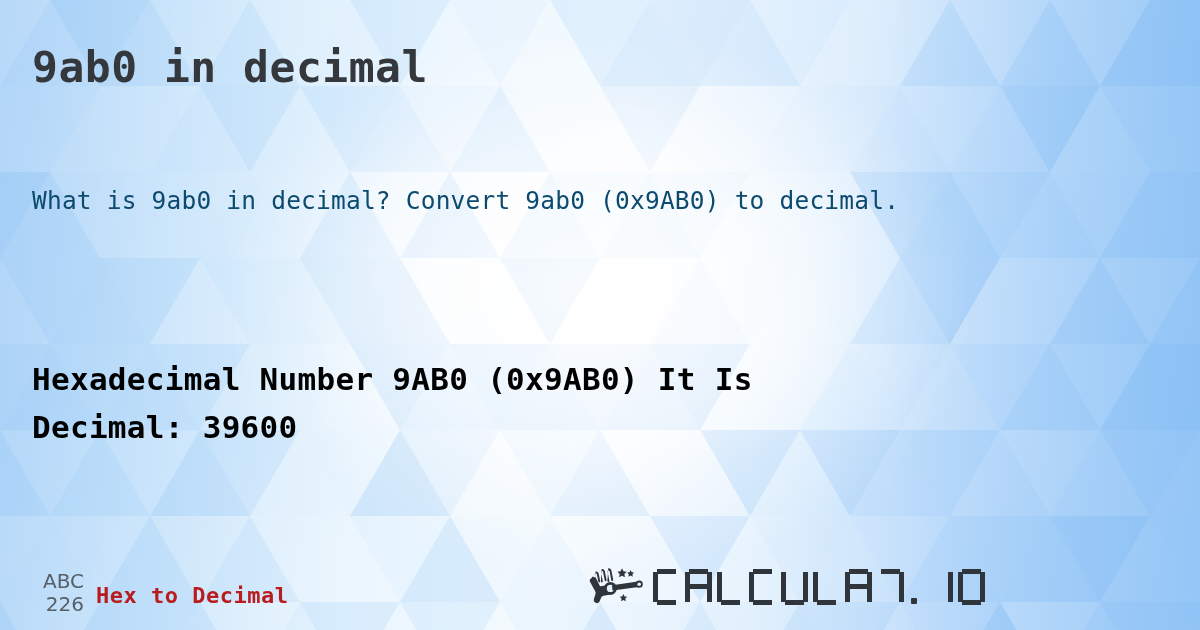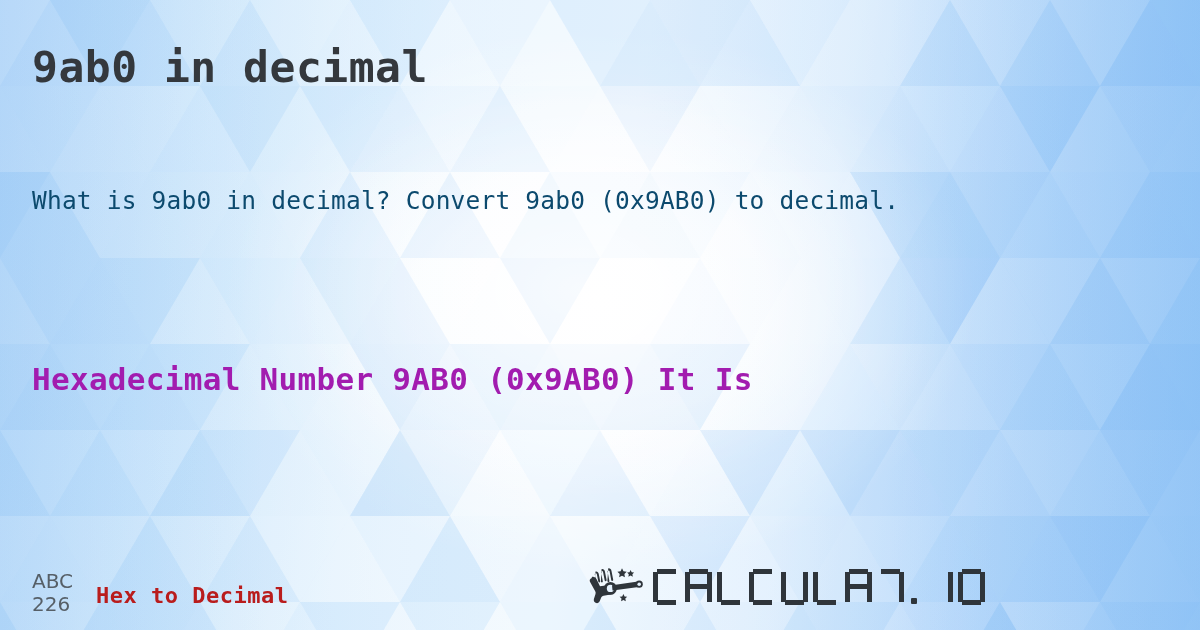--- a/index.html
+++ b/index.html
@@ -75,21 +75,21 @@
     white-space: nowrap;
   }
 
   #result-block {
     position: absolute;
     left: 32px;
     top: 355px;
     width: 960px;
     font-size: 31px;
     font-weight: bold;
-    color: #a21caf;
+    color: #000000;
     line-height: 48px;
     letter-spacing: 0.3px;
   }
 
   
   #footer {
     position: absolute;
     left: 0;
     right: 0;
     bottom: 0;
@@ -102,21 +102,21 @@
     left: 32px;
     bottom: 16px;
     display: flex;
     align-items: center;
   }
 
   #abc123-icon {
     font-family: "DejaVu Sans", "Liberation Sans", sans-serif;
     color: #565f67;
     line-height: 1.0;
-    text-align: left;
+    text-align: right;
     width: 52px;
     margin-right: 12px;
   }
   #abc123-icon .abc {
     display: block;
     font-size: 20px;
     letter-spacing: 0px;
   }
   #abc123-icon .n123 {
     display: block;
@@ -538,20 +538,21 @@
   <div id="bg-sheen"></div>
 
   <div id="content">
 
     <div id="page-title">9ab0 in decimal</div>
 
     <div id="subtitle">What is 9ab0 in decimal? Convert 9ab0 (0x9AB0) to decimal.</div>
 
     <div id="result-block">
       <div>Hexadecimal Number 9AB0 (0x9AB0) It Is</div>
+      <div>Decimal: 39600</div>
     </div>
 
     <div id="footer">
 
       <div id="footer-left">
         <div id="abc123-icon">
           <span class="abc">ABC</span>
           <span class="n123">226</span>
         </div>
         <div id="footer-tool-label">Hex to Decimal</div>

